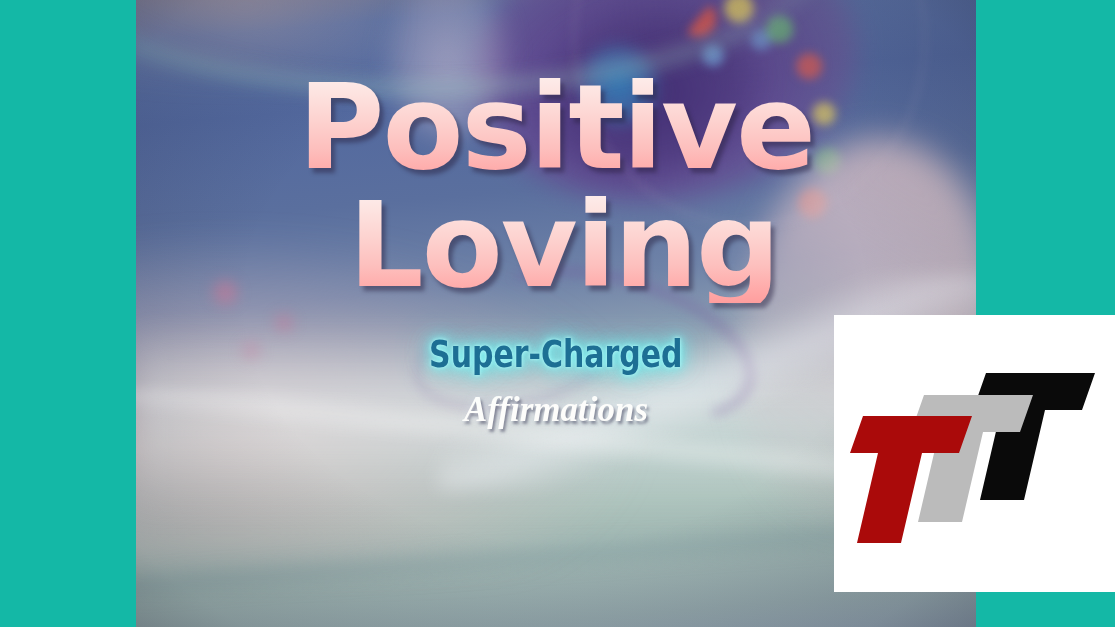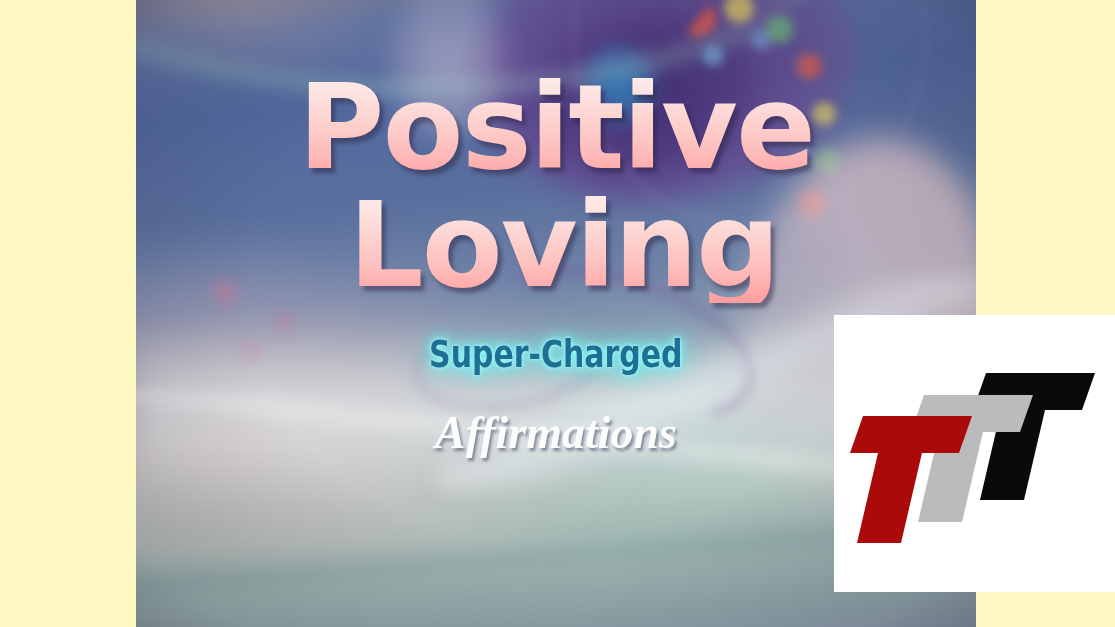--- a/index.html
+++ b/index.html
@@ -6,21 +6,21 @@
   html,body{
     width:1115px; height:627px;
     background:#000;
     overflow:hidden;
     font-family:"Liberation Sans", sans-serif;
   }
 
   #stage{
     position:relative;
     width:1115px; height:627px;
-    background:#fef9c3;
+    background:#14b8a6;
     overflow:hidden;
   }
 
   
   #video-frame{
     position:absolute;
     left:136px; top:0;
     width:840px; height:627px;
     overflow:hidden;
     background:#5a6d9a;
@@ -300,25 +300,25 @@
     text-shadow:
       0 0 4px #b9fbfb,
       0 0 9px #86f2f2,
       0 0 16px #5fe9e9,
       0 0 26px rgba(96,232,232,.80),
       0 0 40px rgba(96,232,232,.45);
     white-space:nowrap;
   }
 
   .sub-affirm{
-    margin-top:30px;
+    margin-top:14px;
     font-family:"Liberation Serif","DejaVu Serif", serif;
     font-style:italic;
     font-weight:700;
-    font-size:46px;
+    font-size:35px;
     letter-spacing:0px;
     color:#fdfdfb;
     text-shadow:
       2px 3px 3px rgba(56,58,84,.52),
       0 0 10px rgba(226,232,246,.45);
     white-space:nowrap;
   }
 
   
   #logo{

